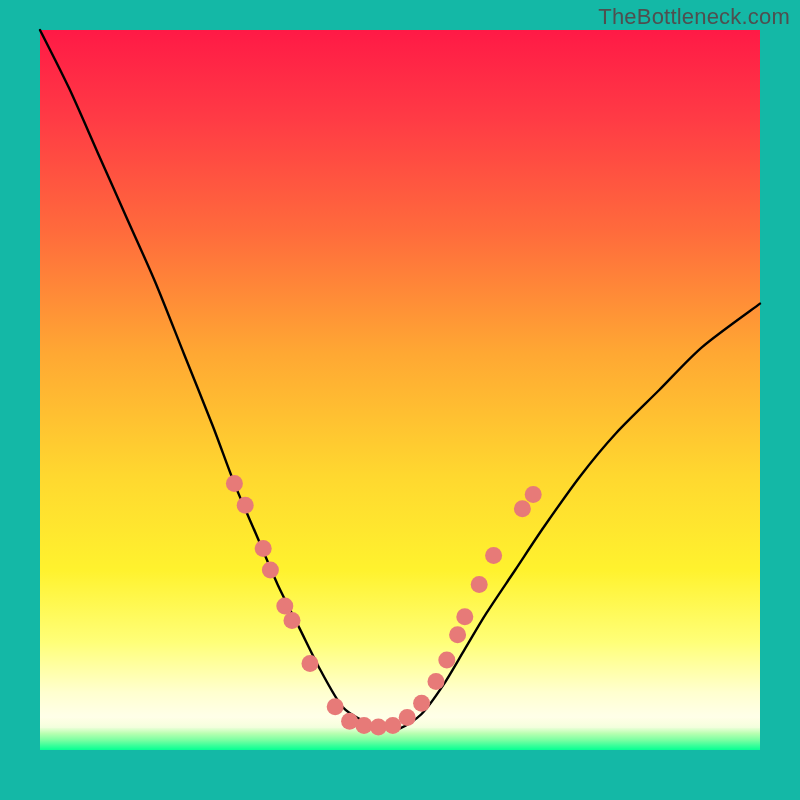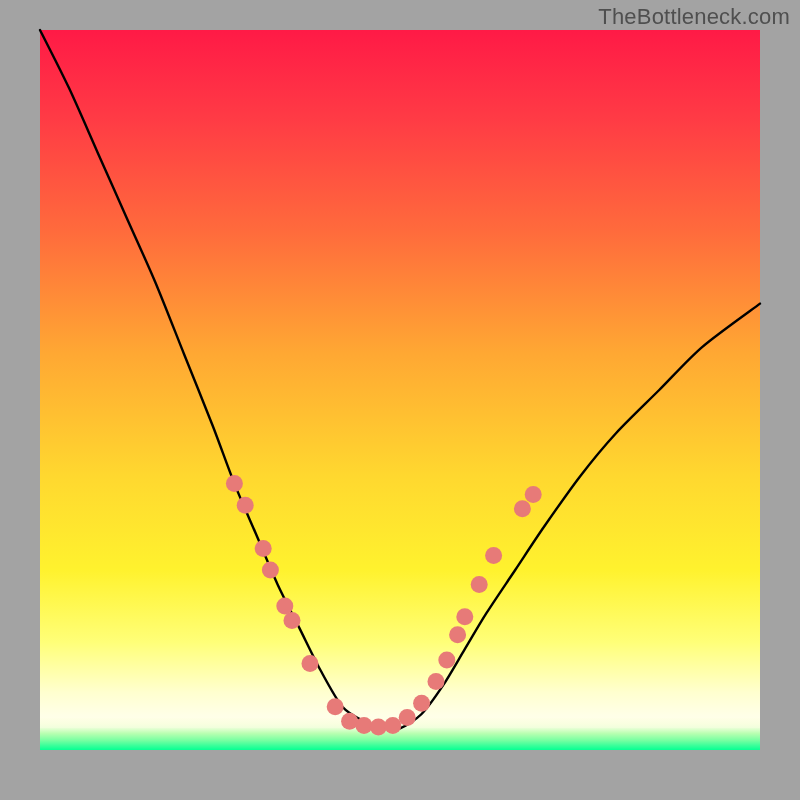--- a/index.html
+++ b/index.html
@@ -8,21 +8,21 @@
     width: 800px;
     height: 800px;
     background: #000;
     overflow: hidden;
     font-family: Arial, Helvetica, sans-serif;
   }
   .frame {
     position: relative;
     width: 800px;
     height: 800px;
-    background: #a3a3a3;
+    background: #14b8a6;
   }
   .watermark {
     position: absolute;
     top: 4px;
     right: 10px;
     color: #4f4f4f;
     font-size: 22px;
     font-weight: 500;
     letter-spacing: 0.2px;
     z-index: 5;

